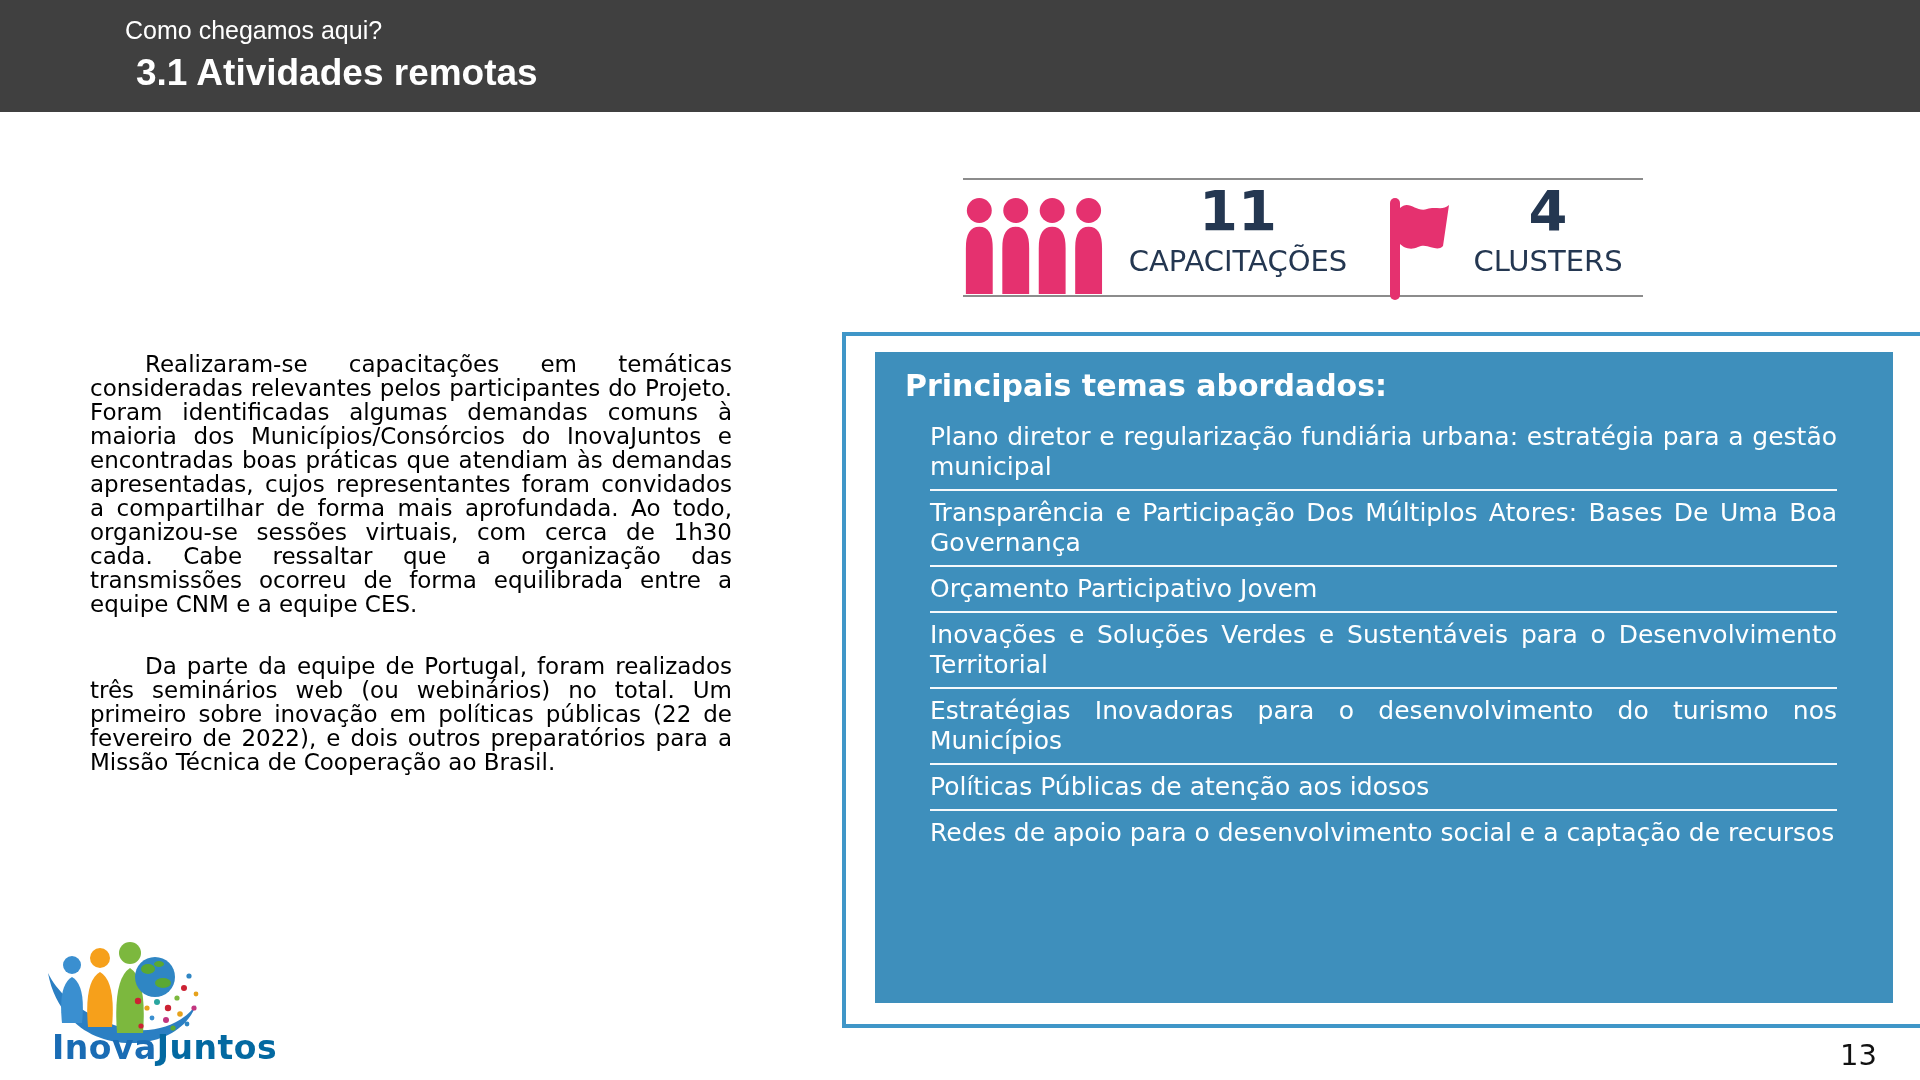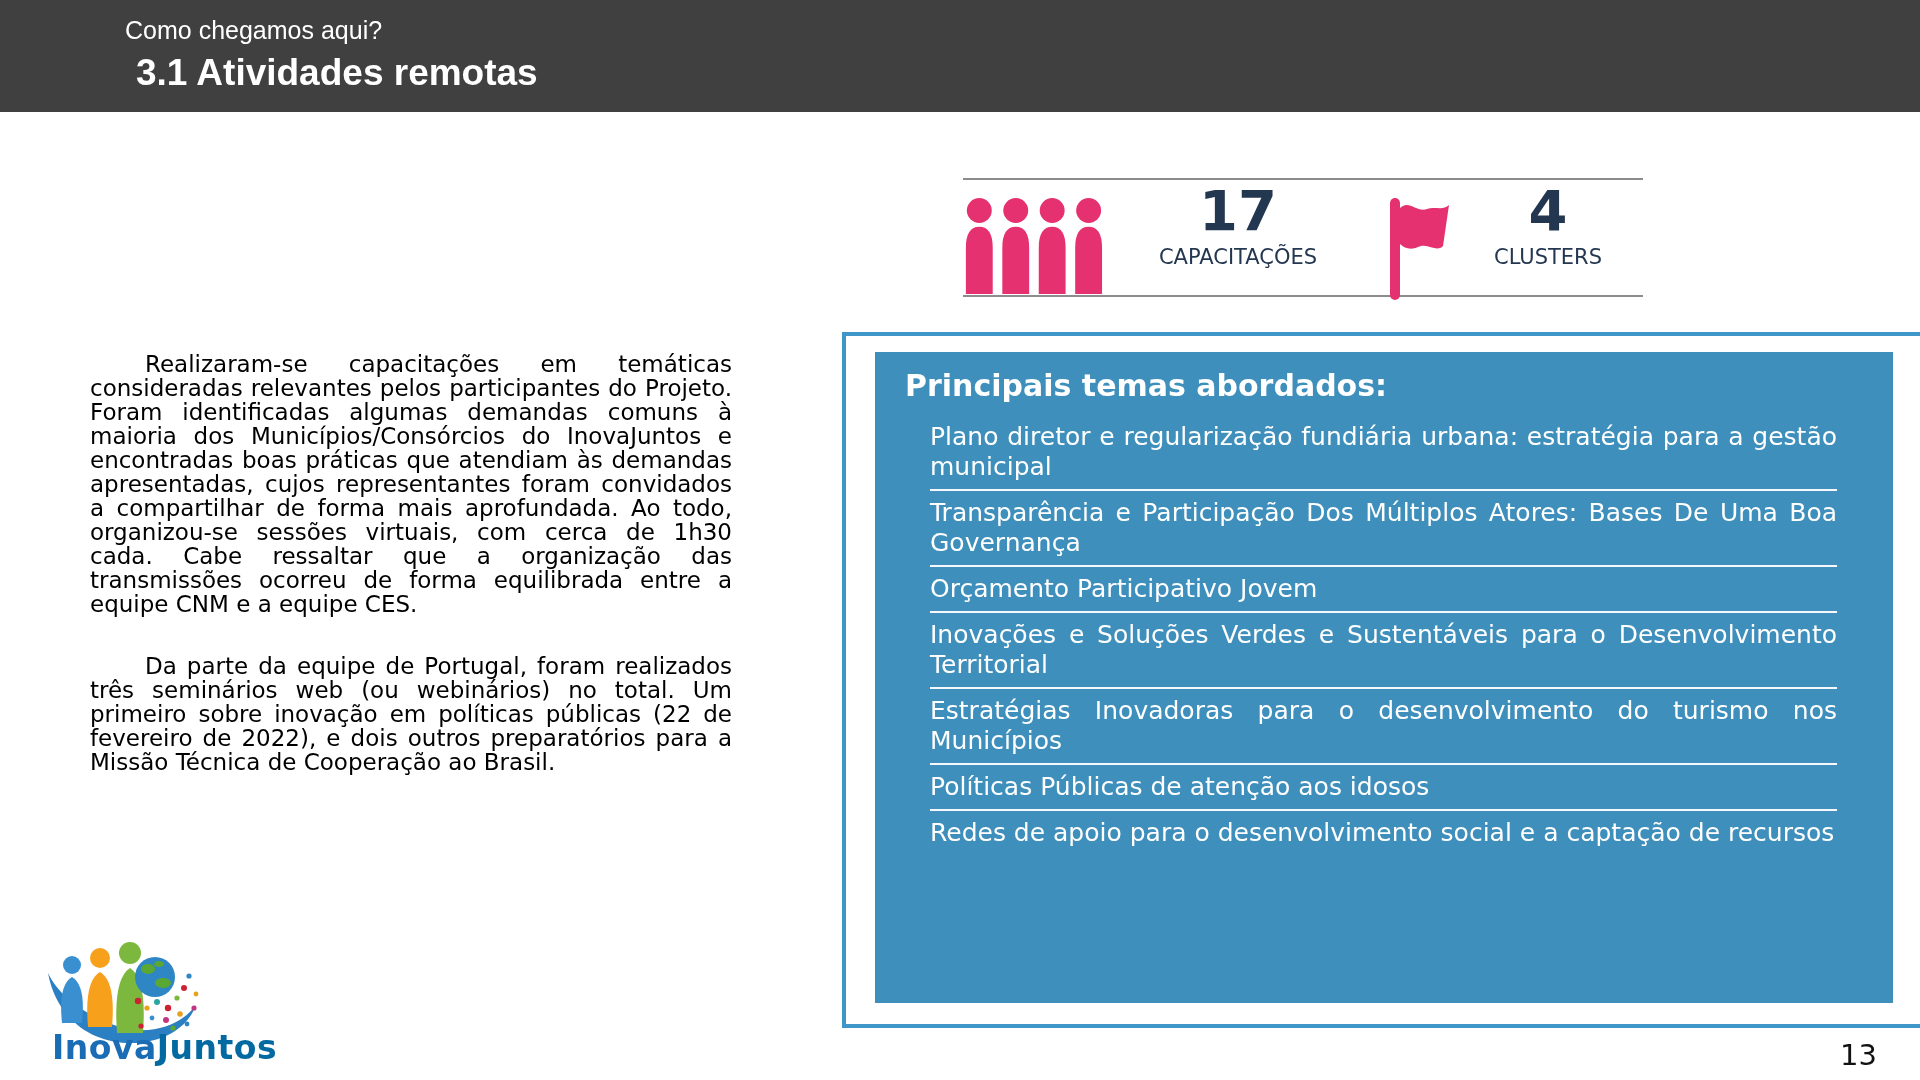--- a/index.html
+++ b/index.html
@@ -26,21 +26,21 @@
     border-top:2px solid #8c8c8c;border-bottom:2px solid #8c8c8c;
     box-sizing:border-box;
   }
   .people-icon{position:absolute;left:0;top:18px;}
   .flag-icon{position:absolute;left:425px;top:14px;}
   .stat-number{
     position:absolute;top:2px;font-size:56px;font-weight:bold;line-height:1.05;
     color:#243751;text-align:center;font-family:"DejaVu Sans", sans-serif;
   }
   .stat-label{
-    position:absolute;top:66px;font-size:21px;line-height:1.1;color:#243751;
+    position:absolute;top:66px;font-size:29px;line-height:1.1;color:#243751;
     text-align:center;font-family:"DejaVu Sans", sans-serif;
   }
   .cap-number{left:145px;width:260px;}
   .cap-label{left:138px;width:274px;}
   .clu-number{left:500px;width:170px;}
   .clu-label{left:495px;width:180px;}
   
   .body-text{
     position:absolute;left:90px;top:352px;width:642px;
     font-size:23px;line-height:24px;text-align:justify;color:#000;
@@ -103,21 +103,21 @@
       <g transform="translate(76,0)">
         <circle cx="17" cy="13" r="13"></circle>
         <path d="M3,100 L3,52 Q3,30 17,30 Q31,30 31,52 L31,100 Z"></path>
       </g>
       <g transform="translate(114,0)">
         <circle cx="17" cy="13" r="13"></circle>
         <path d="M3,100 L3,52 Q3,30 17,30 Q31,30 31,52 L31,100 Z"></path>
       </g>
     </g>
   </svg>
-  <div class="stat-number cap-number">17</div>
+  <div class="stat-number cap-number">11</div>
   <div class="stat-label cap-label">CAPACITAÇÕES</div>
 
   <svg class="flag-icon" width="64" height="106" viewBox="0 0 64 106">
     <g fill="#e5316f">
       <rect x="2" y="4" width="10" height="102" rx="5"></rect>
       <path d="M12,14 C 21,5 29,19 39,15 C 47,12 55,17 61,11 L55,52 C 48,59 40,48 30,53 C 22,57 15,53 12,50 Z"></path>
     </g>
   </svg>
   <div class="stat-number clu-number">4</div>
   <div class="stat-label clu-label">CLUSTERS</div>

